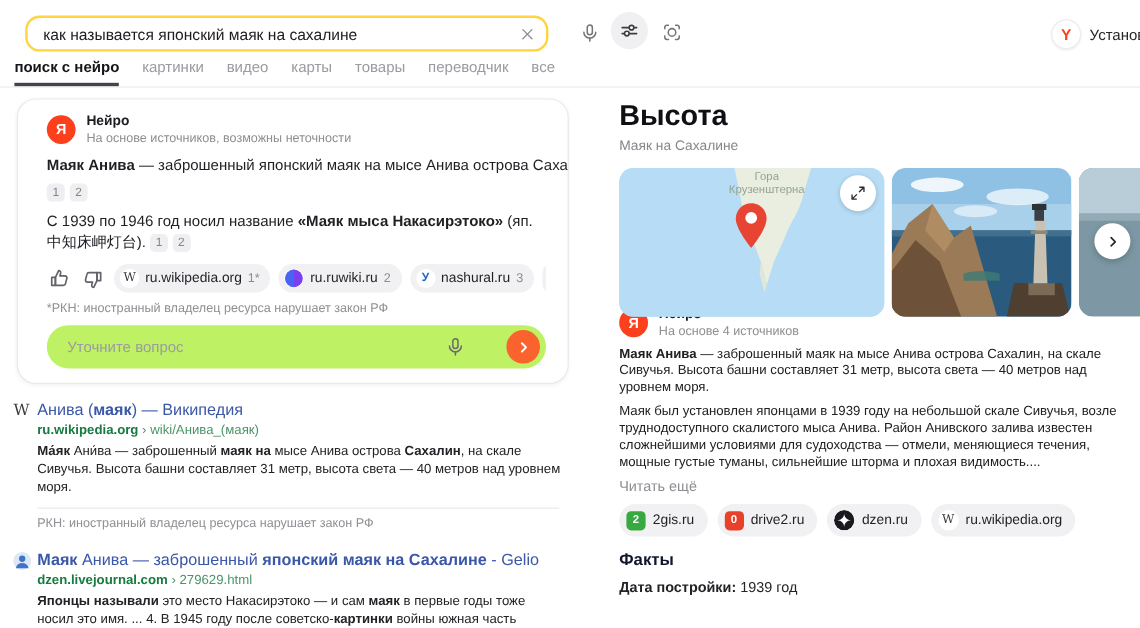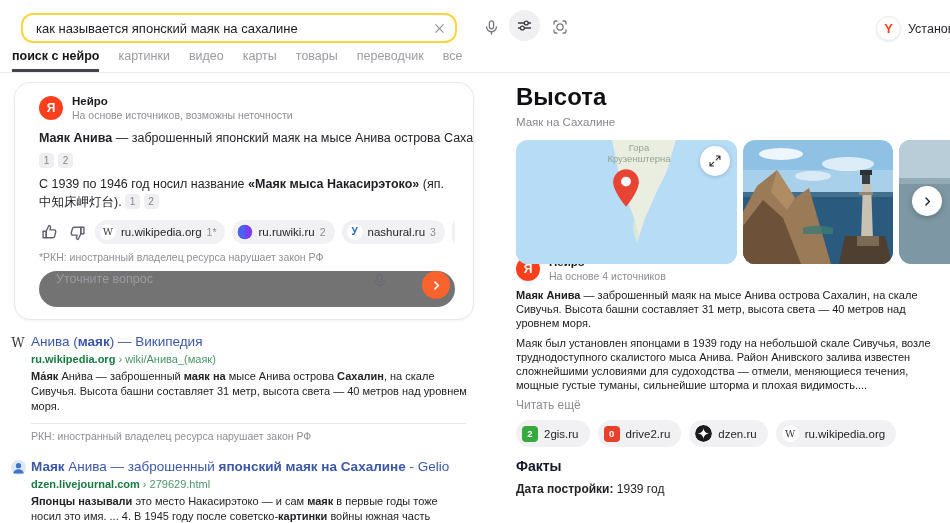--- a/index.html
+++ b/index.html
@@ -45,21 +45,21 @@
   .cite-row{margin-top:6px;display:flex;gap:4px;}
   .fb-row{margin-top:9px;display:flex;align-items:center;gap:7px;overflow:hidden;}
   .thumb{width:21px;height:21px;flex:none;cursor:pointer;}
   .chip{height:24px;border-radius:12px;background:#f1f1f4;display:inline-flex;align-items:center;gap:5px;
         padding:0 9px 0 5px;font-size:11.5px;color:#1f1f24;flex:none;cursor:pointer;}
   .chip .num{color:#8c8c91;font-size:10.5px;}
   .cicon{width:16px;height:16px;border-radius:50%;background:#fff;display:grid;place-items:center;flex:none;overflow:hidden;}
   .wglyph{font-family:"DejaVu Serif","Liberation Serif",serif;font-size:10px;color:#3b3b3f;line-height:1;}
   .uglyph{font-weight:bold;font-size:10px;color:#1e66c9;line-height:1;}
   .footnote{margin-top:7px;font-size:10.5px;color:#8f8f94;}
-  .followup{margin-top:8px;height:36px;border-radius:18px;background:#737373;display:flex;align-items:flex-start;
+  .followup{margin-top:8px;height:36px;border-radius:18px;background:#bef264;display:flex;align-items:center;
             padding:0 5px 0 15px;gap:24px;}
   .followup input{flex:1;border:0;outline:0;background:transparent;font:12.5px "Liberation Sans","DejaVu Sans",sans-serif;color:#1c1c21;}
   .followup input::placeholder{color:#9b9ba1;}
   .fu-mic{width:17px;height:20px;margin-right:10px;cursor:pointer;}
   .send{width:28px;height:28px;border-radius:50%;background:#fa622e;display:grid;place-items:center;flex:none;cursor:pointer;}
 
   
   .result{position:relative;padding-left:31px;margin-top:13px;}
   .r2{margin-top:16px;}
   .favicon{position:absolute;left:10px;top:1px;width:16px;height:16px;display:grid;place-items:center;}

